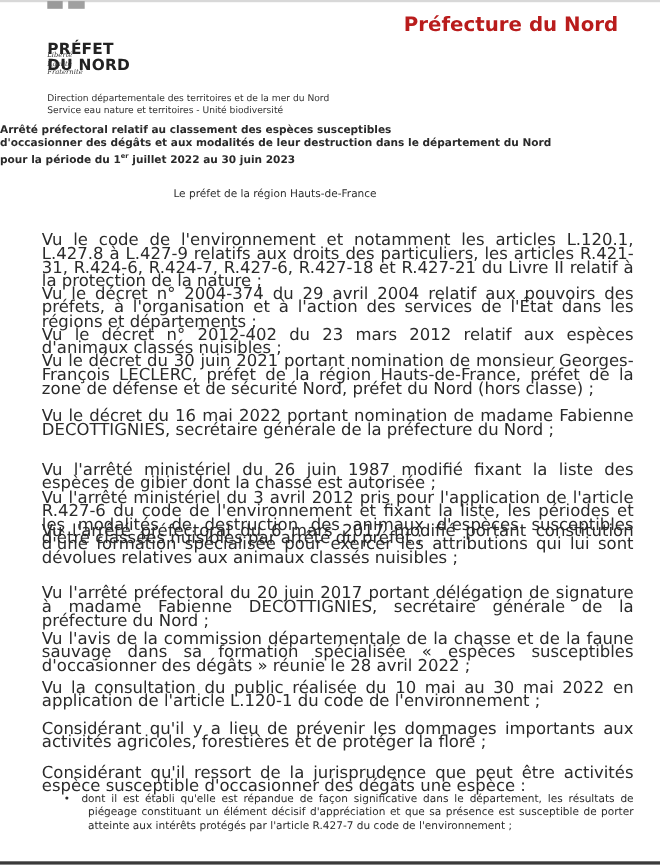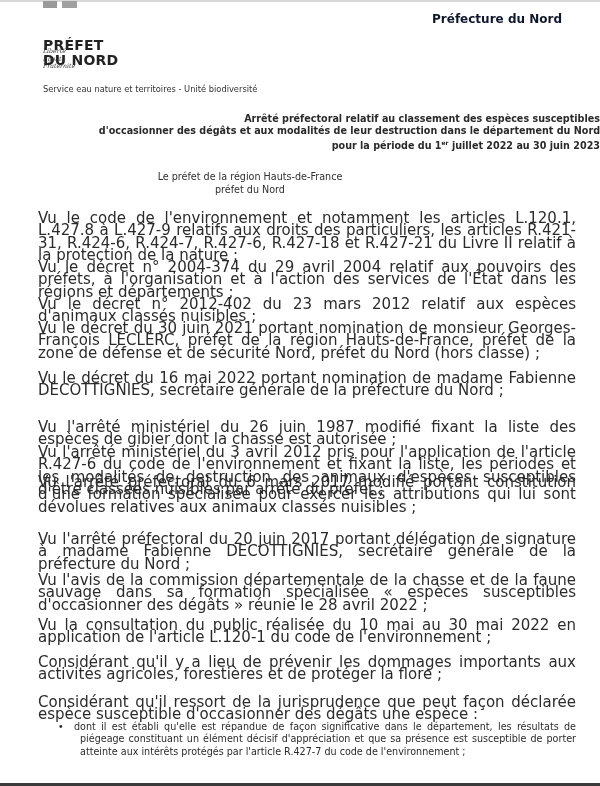--- a/index.html
+++ b/index.html
@@ -10,23 +10,23 @@
     color: #262626;
     position: relative;
   }
   .topline { position: absolute; left: 0; top: 0; width: 600px; height: 2px; background: #d8d8d8; }
   .bottomline { position: absolute; left: 0; top: 783px; width: 600px; height: 3px; background: #3a3a3a; }
   .logo-mark { position: absolute; left: 43px; top: 1px; width: 36px; height: 7px; }
   .logo-mark .b1 { position: absolute; left: 0; top: 0; width: 14px; height: 7px; background: #9a9a9a; }
   .logo-mark .b2 { position: absolute; left: 19px; top: 0; width: 15px; height: 7px; background: #a0a0a0; }
   .brand { position: absolute; left: 43px; top: 11px; font-family: "DejaVu Sans", sans-serif; font-weight: bold; font-size: 14px; line-height: 15px; color: #222; letter-spacing: 0.2px; margin-top: 27px; }
   .motto { position: absolute; left: 43px; top: 47px; font-family: "DejaVu Serif", serif; font-style: italic; font-size: 6.2px; line-height: 7.5px; color: #333; }
-  .prefecture { position: absolute; right: 38px; top: 12px; font-weight: bold; font-size: 12px; color: #0f172a; margin-left: 41px; }
+  .prefecture { position: absolute; right: 38px; top: 12px; font-weight: bold; font-size: 18px; color: #b91c1c; margin-left: 41px; }
   .direction { position: absolute; left: 43px; top: 84px; font-size: 8.3px; line-height: 11px; color: #333; }
-  .title { position: absolute; left: 0; width: 600px; top: 113px; text-align: right; font-weight: bold; font-size: 9.6px; line-height: 12px; color: #2a2a2a; }
+  .title { position: absolute; left: 0; width: 600px; top: 113px; text-align: left; font-weight: bold; font-size: 9.6px; line-height: 12px; color: #2a2a2a; }
   .title sup { font-size: 6px; }
   .prefet { position: absolute; left: 0; width: 500px; top: 171px; text-align: center; font-size: 9.6px; line-height: 12.5px; color: #2e2e2e; }
   .para { position: absolute; left: 38px; width: 538px; font-size: 15px; line-height: 12.4px; color: #2b2b2b; text-align: justify; }
   .bullet { position: absolute; left: 60px; width: 516px; font-size: 9.6px; line-height: 12.4px; color: #2b2b2b; text-align: justify; }
   .bullet .dot { position: absolute; left: -2px; top: 0; }
   .bullet .txt { display: block; padding-left: 14px; text-indent: -6px; margin-left: 6px; }
 </style>
 </head>
 <body>
 
@@ -41,46 +41,46 @@
   <div>DU NORD</div>
 </div>
 <div class="motto">
   <div>Liberté</div>
   <div>Égalité</div>
   <div>Fraternité</div>
 </div>
 <div class="prefecture">Préfecture du Nord</div>
 
 <div class="direction">
+  <div>Direction départementale des territoires et de la mer du Nord</div>
   <div>Service eau nature et territoires - Unité biodiversité</div>
 </div>
 
 <div class="title">
   <div>Arrêté préfectoral relatif au classement des espèces susceptibles</div>
   <div>d'occasionner des dégâts et aux modalités de leur destruction dans le département du Nord</div>
   <div><span>pour la période du 1</span><sup>er</sup><span> juillet 2022 au 30 juin 2023</span></div>
 </div>
 
 <div class="prefet">
   <div>Le préfet de la région Hauts-de-France</div>
-  <div>préfet du Nord</div>
 </div>
 
 <div class="para" style="top:212px">Vu le code de l'environnement et notamment les articles L.120.1, L.427.8 à L.427-9 relatifs aux droits des particuliers, les articles R.421-31, R.424-6, R.424-7, R.427-6, R.427-18 et R.427-21 du Livre II relatif à la protection de la nature ;</div>
 <div class="para" style="top:261px">Vu le décret n° 2004-374 du 29 avril 2004 relatif aux pouvoirs des préfets, à l'organisation et à l'action des services de l'État dans les régions et départements ;</div>
 <div class="para" style="top:298px">Vu le décret n° 2012-402 du 23 mars 2012 relatif aux espèces d'animaux classés nuisibles ;</div>
 <div class="para" style="top:322px">Vu le décret du 30 juin 2021 portant nomination de monsieur Georges-François LECLERC, préfet de la région Hauts-de-France, préfet de la zone de défense et de sécurité Nord, préfet du Nord (hors classe) ;</div>
 <div class="para" style="top:372px">Vu le décret du 16 mai 2022 portant nomination de madame Fabienne DECOTTIGNIES, secrétaire générale de la préfecture du Nord ;</div>
 <div class="para" style="top:421px">Vu l'arrêté ministériel du 26 juin 1987 modifié fixant la liste des espèces de gibier dont la chasse est autorisée ;</div>
 <div class="para" style="top:446px">Vu l'arrêté ministériel du 3 avril 2012 pris pour l'application de l'article R.427-6 du code de l'environnement et fixant la liste, les périodes et les modalités de destruction des animaux d'espèces susceptibles d'être classées nuisibles par arrêté du préfet ;</div>
 <div class="para" style="top:476px">Vu l'arrêté préfectoral du 6 mars 2017 modifié portant constitution d'une formation spécialisée pour exercer les attributions qui lui sont dévolues relatives aux animaux classés nuisibles ;</div>
 <div class="para" style="top:533px">Vu l'arrêté préfectoral du 20 juin 2017 portant délégation de signature à madame Fabienne DECOTTIGNIES, secrétaire générale de la préfecture du Nord ;</div>
 <div class="para" style="top:574px">Vu l'avis de la commission départementale de la chasse et de la faune sauvage dans sa formation spécialisée « espèces susceptibles d'occasionner des dégâts » réunie le 28 avril 2022 ;</div>
 <div class="para" style="top:619px">Vu la consultation du public réalisée du 10 mai au 30 mai 2022 en application de l'article L.120-1 du code de l'environnement ;</div>
 <div class="para" style="top:656px">Considérant qu'il y a lieu de prévenir les dommages importants aux activités agricoles, forestières et de protéger la flore ;</div>
-<div class="para" style="top:696px">Considérant qu'il ressort de la jurisprudence que peut façon déclarée espèce susceptible d'occasionner des dégâts une espèce :</div>
+<div class="para" style="top:696px">Considérant qu'il ressort de la jurisprudence que peut être activités espèce susceptible d'occasionner des dégâts une espèce :</div>
 
 <div class="bullet" style="top:721px">
   <span class="dot">•</span>
   <span class="txt">dont il est établi qu'elle est répandue de façon significative dans le département, les résultats de piégeage constituant un élément décisif d'appréciation et que sa présence est susceptible de porter atteinte aux intérêts protégés par l'article R.427-7 du code de l'environnement ;</span>
 </div>
 
 <div class="bottomline"></div>
 
 </body></html>

